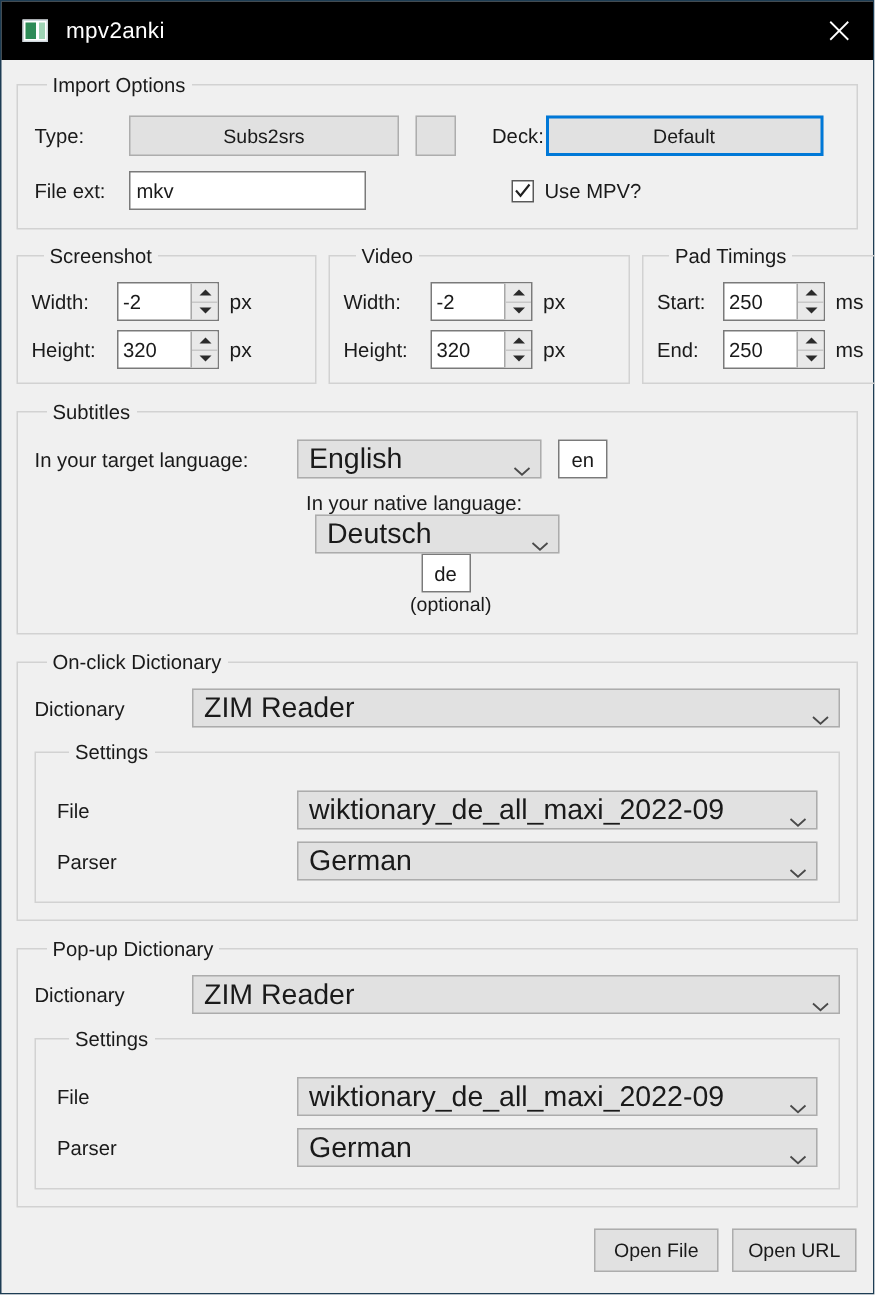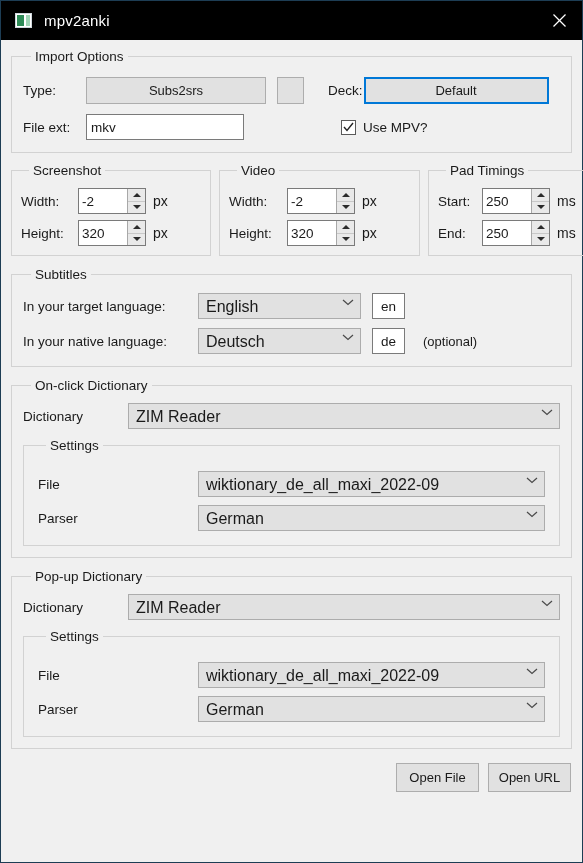--- a/index.html
+++ b/index.html
@@ -187,23 +187,23 @@
   .arrow-up { border-bottom: 4px solid #2b2b2b; }
   .arrow-down { border-top: 4px solid #2b2b2b; }
 
   
   .combo {
     background: #e1e1e1;
     border: 1px solid #acacac;
     box-sizing: border-box;
     height: 26px;
     display: flex;
-    align-items: flex-start;
+    align-items: flex-end;
     padding: 4px 6px 0 7px;
-    font-size: 16px;
+    font-size: 19px;
     cursor: pointer;
     position: relative;
   }
   .combo .combo-text {
     flex: 1 1 auto;
     overflow: hidden;
     white-space: nowrap;
   }
   .combo .chev {
     flex: 0 0 auto;
@@ -411,21 +411,21 @@
           <span class="combo-text">English</span>
           <svg class="chev" width="12" height="8" viewBox="0 0 12 8" aria-hidden="true">
             <polyline points="1,2 6,6.5 11,2" fill="none" stroke="#4a4a4a" stroke-width="1.2"></polyline>
           </svg>
         </div>
         <div class="codebtn" style="margin-left:11px;">
           <span>en</span>
         </div>
       </div>
 
-      <div class="row" style="margin-top:9px;">
+      <div class="row" style="margin-top:9px;flex-direction:column;">
         <label class="lbl" style="width:175px;">In your native language:</label>
         <div class="combo" style="width:163px;">
           <span class="combo-text">Deutsch</span>
           <svg class="chev" width="12" height="8" viewBox="0 0 12 8" aria-hidden="true">
             <polyline points="1,2 6,6.5 11,2" fill="none" stroke="#4a4a4a" stroke-width="1.2"></polyline>
           </svg>
         </div>
         <div class="codebtn" style="margin-left:11px;">
           <span>de</span>
         </div>

